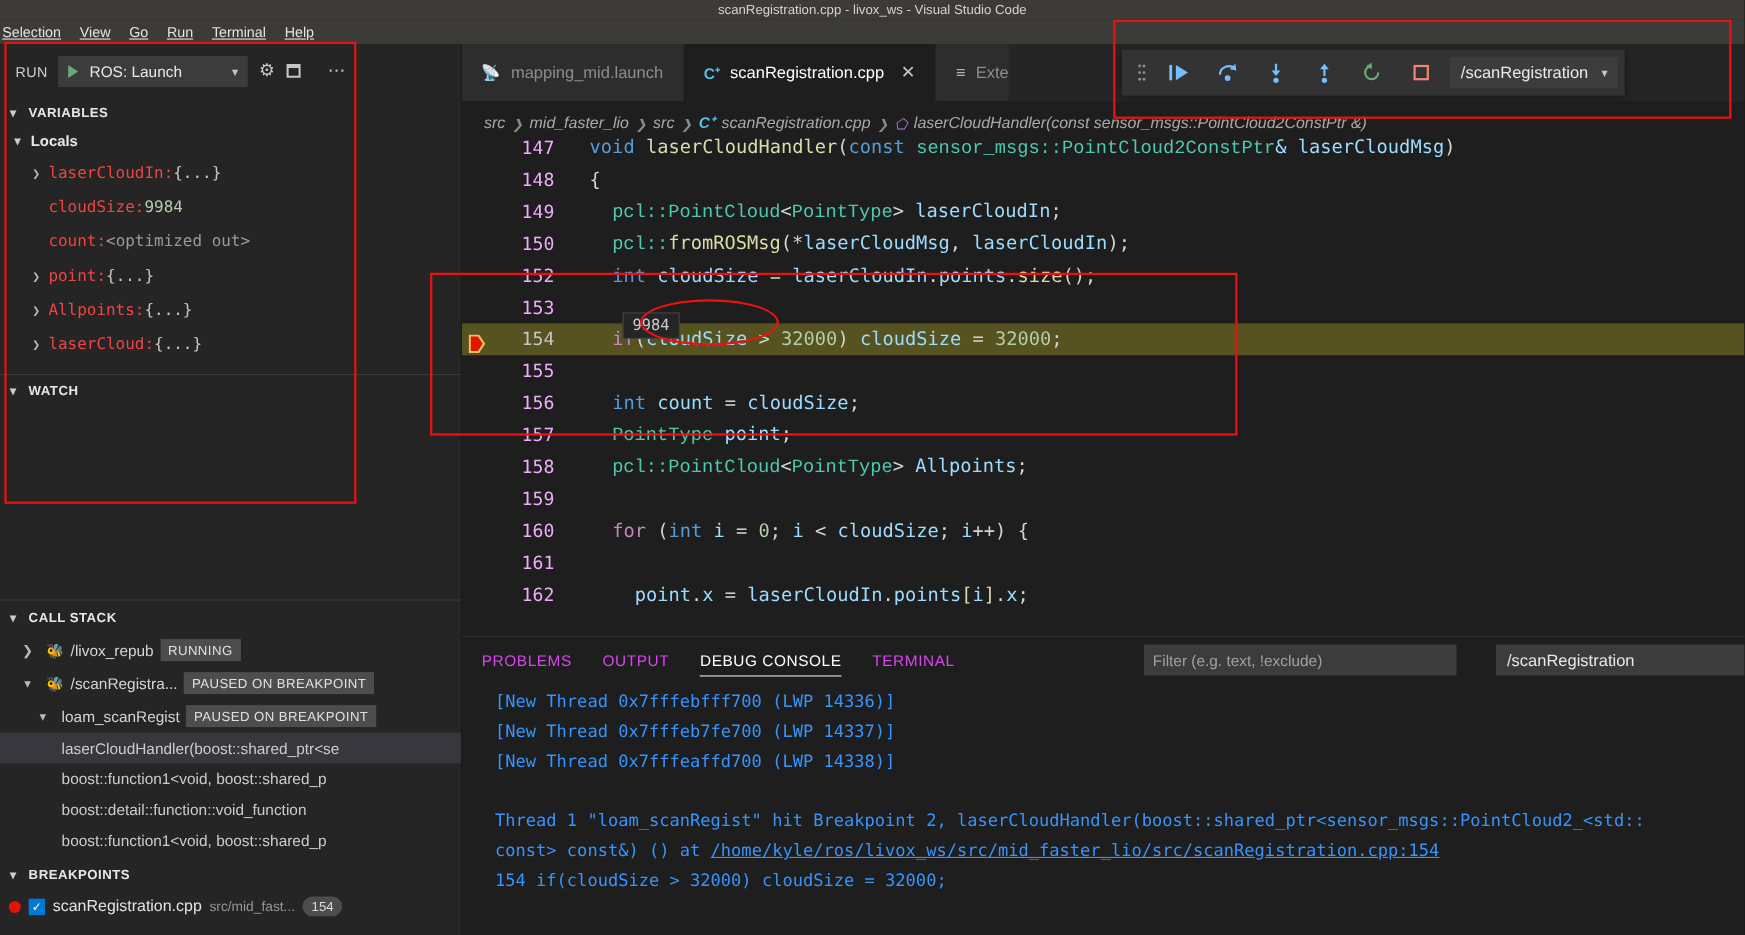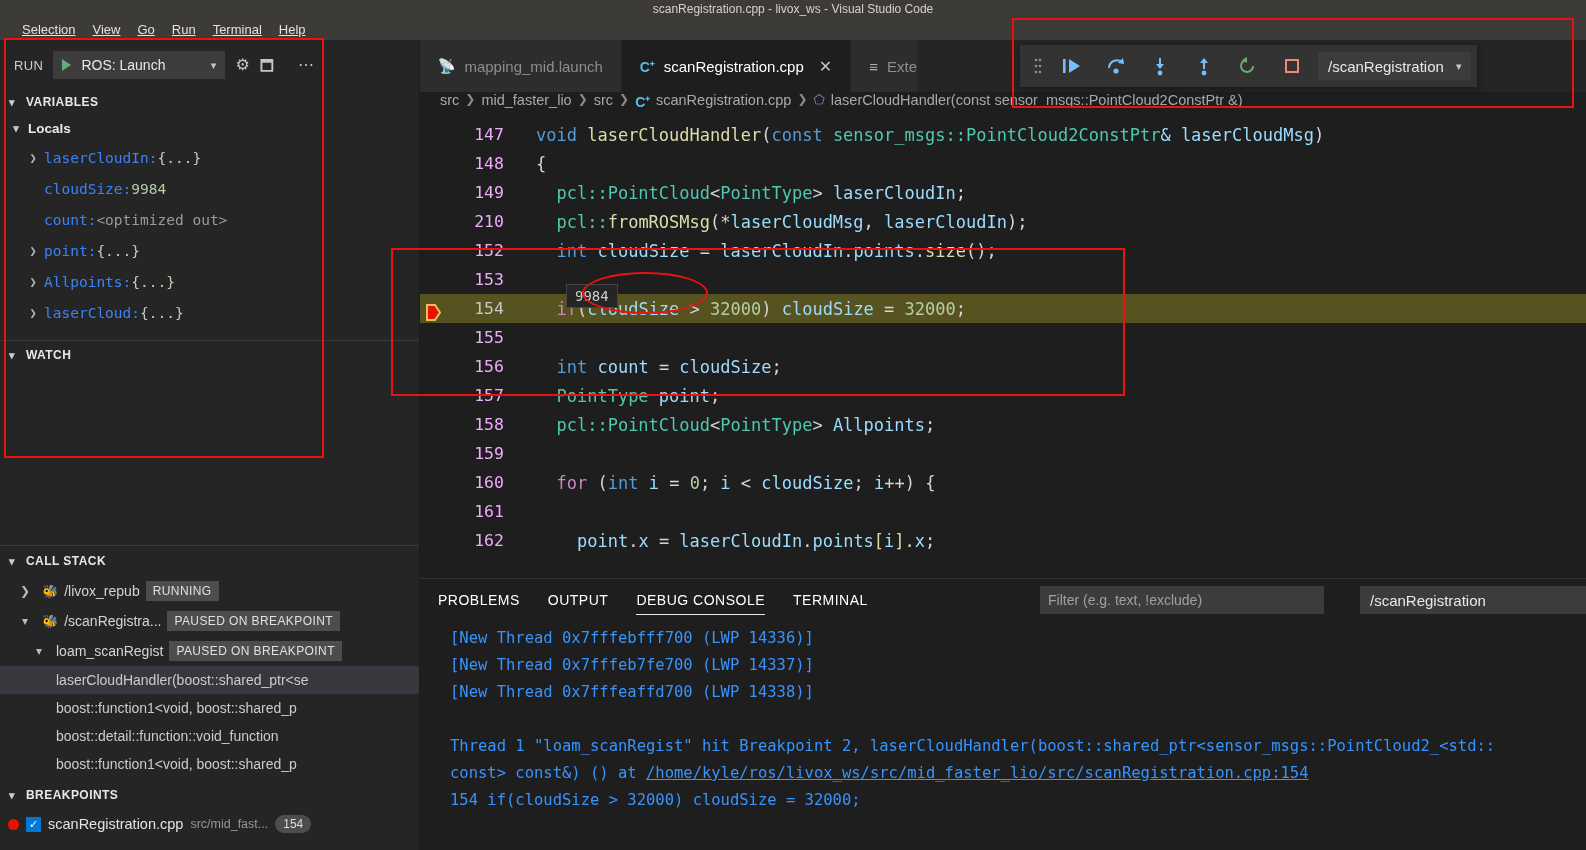--- a/index.html
+++ b/index.html
@@ -13,21 +13,21 @@
 
   
   .titlebar {
     height: 18px; background: #3c3b37; color: #d6d2cc;
     font-size: 12px; display: flex; align-items: center;
     justify-content: center; width: 100%;
   }
   
   .menubar {
     height: 22px; background: #3c3b37; display: flex; align-items: center;
-    padding-left: 22px; gap: 17px; color: #e6e2dc; font-size: 13px;
+    padding-left: 2px; gap: 17px; color: #e6e2dc; font-size: 13px;
   }
   .menu-item { cursor: default; }
   .menu-item u { text-decoration: underline; }
 
   
   .workbench { display: flex; height: 810px; width: 100%; }
 
   
   .sidebar {
     width: 420px; background: #252526; color: #cccccc;
@@ -56,21 +56,21 @@
     padding-left: 4px; font-size: 12px; font-weight: bold;
     color: #e7e7e7; letter-spacing: .45px;
   }
   .tw { font-size: 11px; color: #cccccc; width: 16px; text-align: center; display:inline-block;}
 
   .var-row {
     display: flex; align-items: center; height: 31px;
     font-family: "DejaVu Sans Mono", monospace; font-size: 14.5px;
     white-space: nowrap;
   }
-  .var-name { color: #3b82f6; }
+  .var-name { color: #ef4444; }
   .var-val-obj { color: #cfc8b8; }
   .var-val-num { color: #b5cea8; }
   .var-val-dim { color: #9a9a9a; }
   .arrow-r { color: #b9b9b9; font-size: 12px; width: 22px; text-align:center; display:inline-block; }
 
   .locals-head {
     display:flex; align-items:center; height: 28px; font-size: 13.5px;
     font-weight: bold; color: #e9e9e9; gap: 4px; padding-left: 8px;
   }
 
@@ -108,57 +108,58 @@
     font-size: 15px; color: #8d8d8d; background: #2d2d2d; border-right:1px solid #252526;
     white-space: nowrap;
   }
   .tab.active { background: #1e1e1e; color: #ffffff; }
   .tab-x { color: #c5c5c5; font-size: 16px; margin-left: 6px; }
   .ico-launch { color: #e07a3c; font-size: 14px; }
   .ico-cpp { color: #4fc1e9; font-size: 14px; font-weight: bold; }
   .ico-ext { color: #b0b0b0; font-size: 15px; }
 
   .breadcrumbs {
-    height: 28px; display: flex; align-items: flex-start; gap: 6px;
+    height: 28px; display: flex; align-items: flex-end; gap: 6px;
     padding-left: 20px; font-size: 14.5px; color: #a9a9a9; white-space: nowrap;
     background: #1e1e1e;
+    font-style: italic;
   }
   .bc-sep { color: #8a8a8a; font-size: 12px; }
   .sym-hex { color: #b180d7; font-size: 13px; }
 
   .code-area { flex: 1; position: relative; overflow: hidden; background: #1e1e1e; }
   .code-line { display: flex; height: 29px; align-items: center;
                font-family: "DejaVu Sans Mono", monospace; font-size: 17px; white-space: pre; }
   .gutter { width: 98px; flex: 0 0 98px; text-align: right; padding-right: 14px;
             color: #f0abfc; font-size: 16.5px; position: relative; }
   .gutter.cur { color: #c6c6c6; }
   .codetext { padding-left: 18px; }
   .line-hl { background: #565320; }
 
   
   .k  { color: #569cd6; }  
   .kp { color: #c586c0; }  
-  .ty { color: #4ec9b0; }  
+  .ty { color: #4ec9b0; font-family: Liberation Mono, monospace; }  
   .fn { color: #dcdcaa; }  
   .id { color: #9cdcfe; }  
   .nu { color: #b5cea8; }  
   .pn { color: #d4d4d4; }
   .bp-arrow { position: absolute; left: 6px; top: 5px; width: 15px; height: 17px; }
 
   .hover-tip {
     position: absolute; background: #252526; border: 1px solid #454545;
     color: #cccccc; font-family: "DejaVu Sans Mono", monospace; font-size: 14px;
     padding: 3px 8px;
   }
 
   
   .panel { height: 272px; background: #1e1e1e; display: flex; flex-direction: column;
            border-top: 1px solid #333; }
   .panel-tabs { height: 42px; display: flex; align-items: center; padding-left: 18px; gap: 28px; }
-  .ptab { font-size: 14px; color: #ffffff; letter-spacing: .5px; height: 100%;
+  .ptab { font-size: 14px; color: #d946ef; letter-spacing: .5px; height: 100%;
           display: flex; align-items: center; position: relative; }
   .ptab.active { color: #ffffff; }
   .ptab.active::after { content:""; position:absolute; left:0; right:0; bottom:6px; height:1px; background:#e7e7e7; }
   .filter-box { margin-left: auto; background: #3c3c3c; width: 284px; height: 28px;
                 display: flex; align-items: center; padding: 0 8px; color: #a0a0a0; font-size: 14px; }
   .session-box { background: #3c3c3c; height: 28px; min-width: 226px; display:flex; align-items:center;
                  padding: 0 10px; color: #e8e8e8; font-size: 15px; margin-left: 8px;}
   .console {
     flex: 1; padding: 8px 0 0 30px; font-family: "DejaVu Sans Mono", monospace;
     font-size: 15.5px; color: #3794ff; overflow: hidden;
@@ -342,21 +343,21 @@
       <span class="bc-sep">❯</span>
       <span class="sym-hex">⬠</span>
       <span>laserCloudHandler(const sensor_msgs::PointCloud2ConstPtr &amp;)</span>
     </div>
 
     <div class="code-area">
       <div id="code-lines">
           <div class="code-line"><div class="gutter">147</div><div class="codetext"><span class="k">void </span><span class="fn">laserCloudHandler</span><span class="pn">(</span><span class="k">const</span><span class="pn"> </span><span class="ty">sensor_msgs::PointCloud2ConstPtr</span><span class="id">&amp; </span><span class="id">laserCloudMsg</span><span class="pn">)</span></div></div>
           <div class="code-line"><div class="gutter">148</div><div class="codetext"><span class="pn">{</span></div></div>
           <div class="code-line"><div class="gutter">149</div><div class="codetext"><span class="pn">  </span><span class="ty">pcl::PointCloud</span><span class="pn">&lt;</span><span class="ty">PointType</span><span class="pn">&gt; </span><span class="id">laserCloudIn</span><span class="pn">;</span></div></div>
-          <div class="code-line"><div class="gutter">210</div><div class="codetext"><span class="pn">  </span><span class="ty">pcl::</span><span class="fn">fromROSMsg</span><span class="pn">(*</span><span class="id">laserCloudMsg</span><span class="pn">, </span><span class="id">laserCloudIn</span><span class="pn">);</span></div></div>
+          <div class="code-line"><div class="gutter">150</div><div class="codetext"><span class="pn">  </span><span class="ty">pcl::</span><span class="fn">fromROSMsg</span><span class="pn">(*</span><span class="id">laserCloudMsg</span><span class="pn">, </span><span class="id">laserCloudIn</span><span class="pn">);</span></div></div>
           <div class="code-line"><div class="gutter">152</div><div class="codetext"><span class="pn">  </span><span class="k">int</span><span class="pn"> </span><span class="id">cloudSize</span><span class="pn"> = </span><span class="id">laserCloudIn</span><span class="pn">.</span><span class="id">points</span><span class="pn">.</span><span class="fn">size</span><span class="pn">();</span></div></div>
           <div class="code-line"><div class="gutter">153</div><div class="codetext"></div></div>
           <div class="code-line line-hl"><div class="gutter cur">154<span class="bp-arrow"><svg width="15" height="17" viewBox="0 0 15 17">
                   <path d="M1 1 L9 1 L14 8.5 L9 16 L1 16 Z" fill="#e51400" stroke="#e8c060" stroke-width="2"></path>
                 </svg></span></div><div class="codetext" style="background: transparent;"><span class="pn">  </span><span class="kp">if</span><span class="pn">(</span><span class="id">cloudSize</span><span class="pn"> &gt; </span><span class="nu">32000</span><span class="pn">) </span><span class="id">cloudSize</span><span class="pn"> = </span><span class="nu">32000</span><span class="pn">;</span></div></div>
           <div class="code-line"><div class="gutter">155</div><div class="codetext"></div></div>
           <div class="code-line"><div class="gutter">156</div><div class="codetext"><span class="pn">  </span><span class="k">int</span><span class="pn"> </span><span class="id">count</span><span class="pn"> = </span><span class="id">cloudSize</span><span class="pn">;</span></div></div>
           <div class="code-line"><div class="gutter">157</div><div class="codetext"><span class="pn">  </span><span class="ty">PointType</span><span class="pn"> </span><span class="id">point</span><span class="pn">;</span></div></div>
           <div class="code-line"><div class="gutter">158</div><div class="codetext"><span class="pn">  </span><span class="ty">pcl::PointCloud</span><span class="pn">&lt;</span><span class="ty">PointType</span><span class="pn">&gt; </span><span class="id">Allpoints</span><span class="pn">;</span></div></div>
           <div class="code-line"><div class="gutter">159</div><div class="codetext"></div></div>

